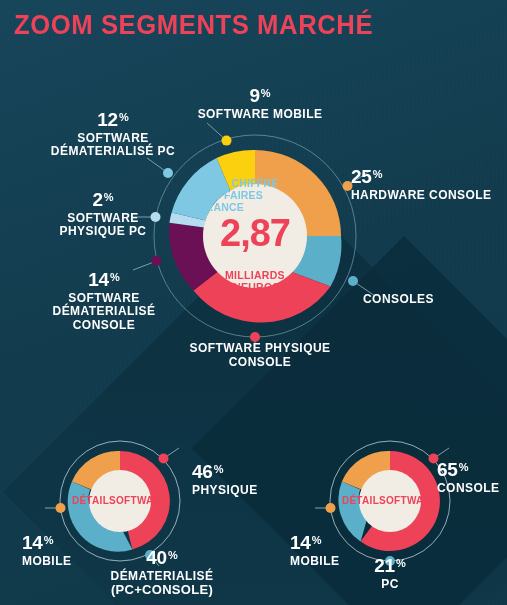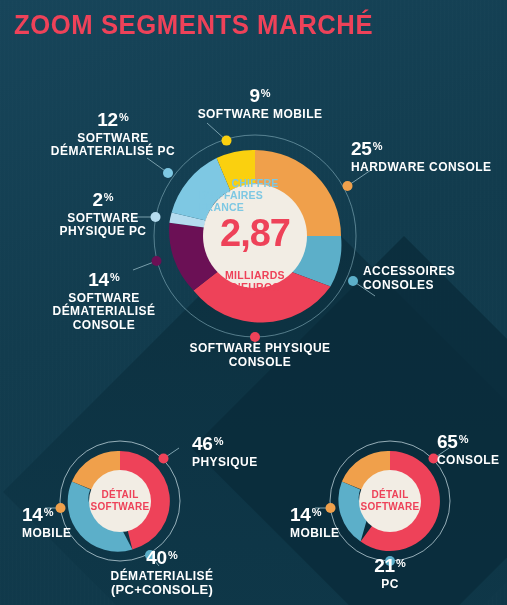--- a/index.html
+++ b/index.html
@@ -34,39 +34,39 @@
     transform:scaleX(.95);transform-origin:left top;
     white-space:nowrap;
   }
 
   
   .lbl{position:absolute;color:#ffffff;line-height:1.08;}
   .lbl .pct{font-weight:700;font-size:19px;letter-spacing:-.2px;display:inline-block;}
   .lbl .sign{font-weight:700;font-size:11px;vertical-align:top;position:relative;top:2px;margin-left:1px;}
   .lbl .cap{font-weight:700;font-size:12px;letter-spacing:.45px;margin-top:1px;}
   .lbl .sub{font-weight:700;font-size:13px;letter-spacing:.3px;margin-top:1px;}
-  .al-l{text-align:left;}
+  .al-l{text-align:left;margin-top:28px;}
   .al-c{text-align:center;}
 
   
   .donut{position:absolute;}
   svg{display:block;overflow:visible;}
 
   
   .center-main{
     position:absolute;left:199px;top:178px;width:112px;height:114px;
     display:flex;flex-direction:column;align-items:center;justify-content:center;
     text-align:left;pointer-events:none;
   }
   .cm-top{color:#7EC8E3;font-weight:700;font-size:10.5px;letter-spacing:.2px;line-height:1.15;}
   .cm-big{color:#EE4259;font-weight:700;font-size:38px;line-height:.95;letter-spacing:-1px;margin:2px 0 18px;}
   .cm-bot{color:#EE4259;font-weight:700;font-size:10.5px;letter-spacing:.3px;line-height:1.15;}
 
   .center-sub{
-    position:absolute;display:flex;flex-direction:column;
+    position:absolute;display:flex;flex-direction:row;
     align-items:center;justify-content:center;text-align:center;pointer-events:none;
     color:#EE4259;font-weight:700;font-size:10px;letter-spacing:.3px;line-height:1.22;
   }
 </style>
 </head>
 <body>
 
 <div id="stage">
 
   <div class="bg-base"></div>
@@ -135,21 +135,20 @@
     <div><span class="pct">9</span><span class="sign">%</span></div>
     <div class="cap">SOFTWARE MOBILE</div>
   </div>
 
   <div class="lbl al-l" style="left:351px;top:139px;width:156px;">
     <div><span class="pct">25</span><span class="sign">%</span></div>
     <div class="cap">HARDWARE CONSOLE</div>
   </div>
 
   <div class="lbl al-l" style="left:363px;top:264px;width:144px;">
-    <div class="cap">ACCESSOIRES</div>
     <div class="cap">CONSOLES</div>
   </div>
 
   <div class="lbl al-c" style="left:178px;top:341px;width:164px;">
     <div class="cap">SOFTWARE PHYSIQUE</div>
     <div class="cap">CONSOLE</div>
   </div>
 
   <div class="lbl al-c" style="left:46px;top:270px;width:116px;">
     <div><span class="pct">14</span><span class="sign">%</span></div>

